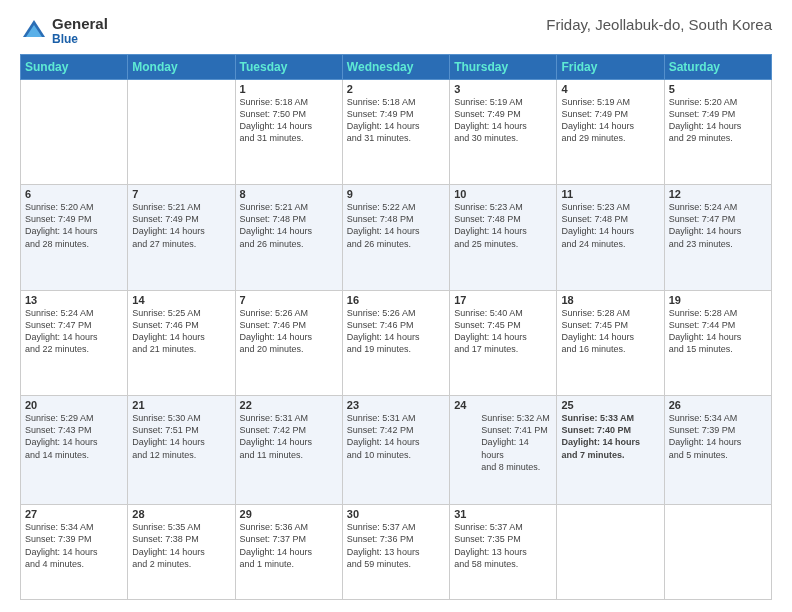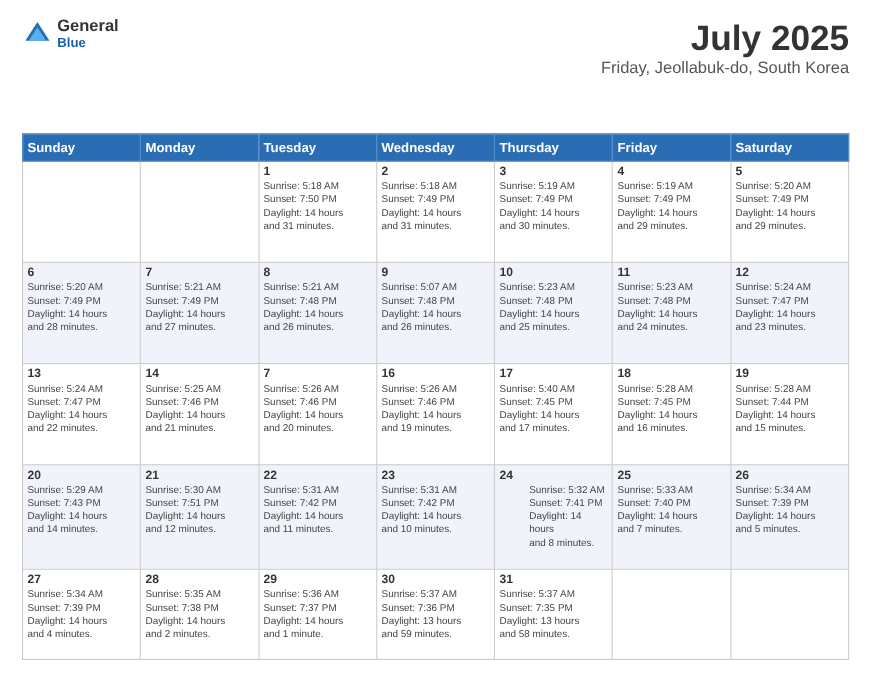--- a/index.html
+++ b/index.html
@@ -9,21 +9,20 @@
       width: 792px;
       height: 612px;
       overflow: hidden;
     }
     .page {
       width: 792px;
       height: 612px;
       padding: 16px 20px 12px 20px;
       display: flex;
       flex-direction: column;
-      gap: 43px;
     }
     .header {
       display: flex;
       justify-content: space-between;
       align-items: flex-start;
       margin-bottom: 8px;
     }
     .logo {
       display: flex;
       align-items: center;
@@ -62,21 +61,21 @@
     }
     .calendar {
       flex: 1;
       border: 1px solid #ccc;
       border-collapse: collapse;
       width: 100%;
       table-layout: fixed;
     }
     .calendar th {
       background: #2a6db5;
-      color: #ffffff;
+      color: #5eead4;
       font-size: 12px;
       font-weight: bold;
       padding: 5px 4px;
       text-align: left;
       border: 1px solid #5590cc;
     }
     .calendar td {
       border: 1px solid #ccc;
       vertical-align: top;
       padding: 3px 4px;
@@ -116,21 +115,20 @@
       <svg class="logo-icon" viewBox="0 0 28 28">
         <polygon points="14,3 25,20 3,20" fill="#2a6db5"></polygon>
         <polygon points="14,8 22,20 6,20" fill="#5ab0e8"></polygon>
       </svg>
       <div class="logo-text">
         <span class="logo-general">General</span>
         <span class="logo-blue">Blue</span>
       </div>
     </div>
     <div class="title-block">
-      <div class="main-title">July 2025</div>
       <div class="subtitle">Friday, Jeollabuk-do, South Korea</div>
     </div>
   </div>
 
   <table class="calendar">
     <thead>
       <tr>
       <th>Sunday</th>
           <th>Monday</th>
           <th>Tuesday</th>
@@ -197,21 +195,21 @@
           </td>
           <td>
             <span class="day-num">8</span>
             <div class="day-info" style="white-space: pre-line;">Sunrise: 5:21 AM
 Sunset: 7:48 PM
 Daylight: 14 hours
 and 26 minutes.</div>
           </td>
           <td>
             <span class="day-num">9</span>
-            <div class="day-info" style="white-space: pre-line;">Sunrise: 5:07 AM
+            <div class="day-info" style="white-space: pre-line;">Sunrise: 5:22 AM
 Sunset: 7:48 PM
 Daylight: 14 hours
 and 26 minutes.</div>
           </td>
           <td>
             <span class="day-num">10</span>
             <div class="day-info" style="white-space: pre-line;">Sunrise: 5:23 AM
 Sunset: 7:48 PM
 Daylight: 14 hours
 and 25 minutes.</div>
@@ -313,21 +311,21 @@
           </td>
           <td>
             <span class="day-num">24</span>
             <div class="day-info" style="white-space: pre-line; margin-left: 27px;">Sunrise: 5:32 AM
 Sunset: 7:41 PM
 Daylight: 14 hours
 and 8 minutes.</div>
           </td>
           <td>
             <span class="day-num">25</span>
-            <div class="day-info" style="white-space: pre-line;">Sunrise: 5:33 AM
+            <div class="day-info" style="white-space: pre-line; font-weight: bold;">Sunrise: 5:33 AM
 Sunset: 7:40 PM
 Daylight: 14 hours
 and 7 minutes.</div>
           </td>
           <td>
             <span class="day-num">26</span>
             <div class="day-info" style="white-space: pre-line;">Sunrise: 5:34 AM
 Sunset: 7:39 PM
 Daylight: 14 hours
 and 5 minutes.</div>

